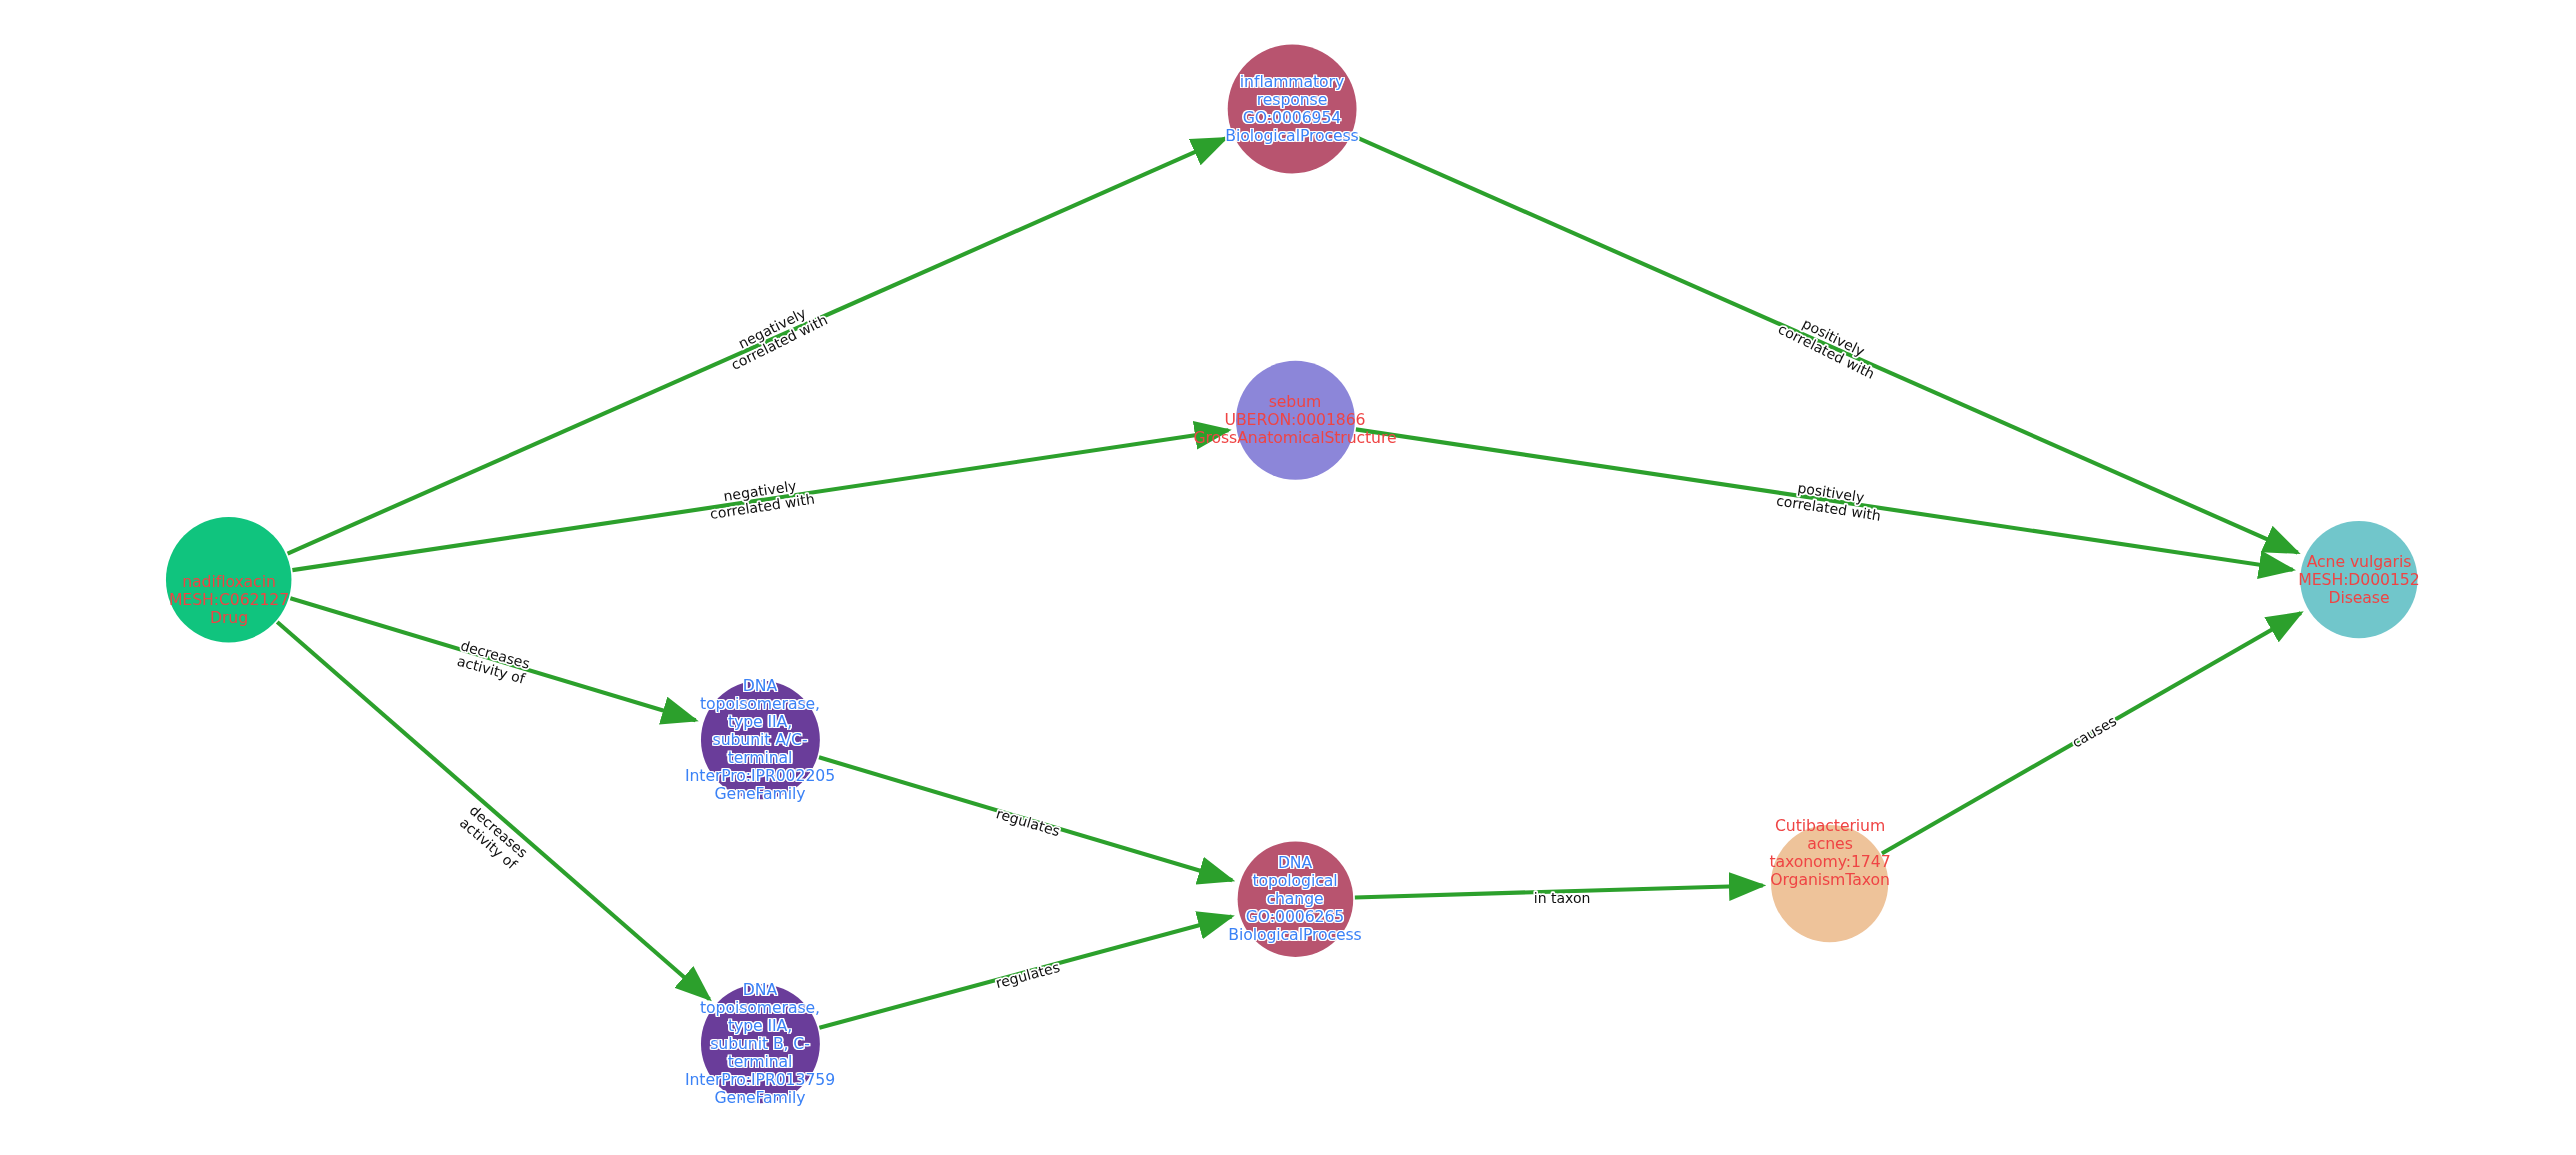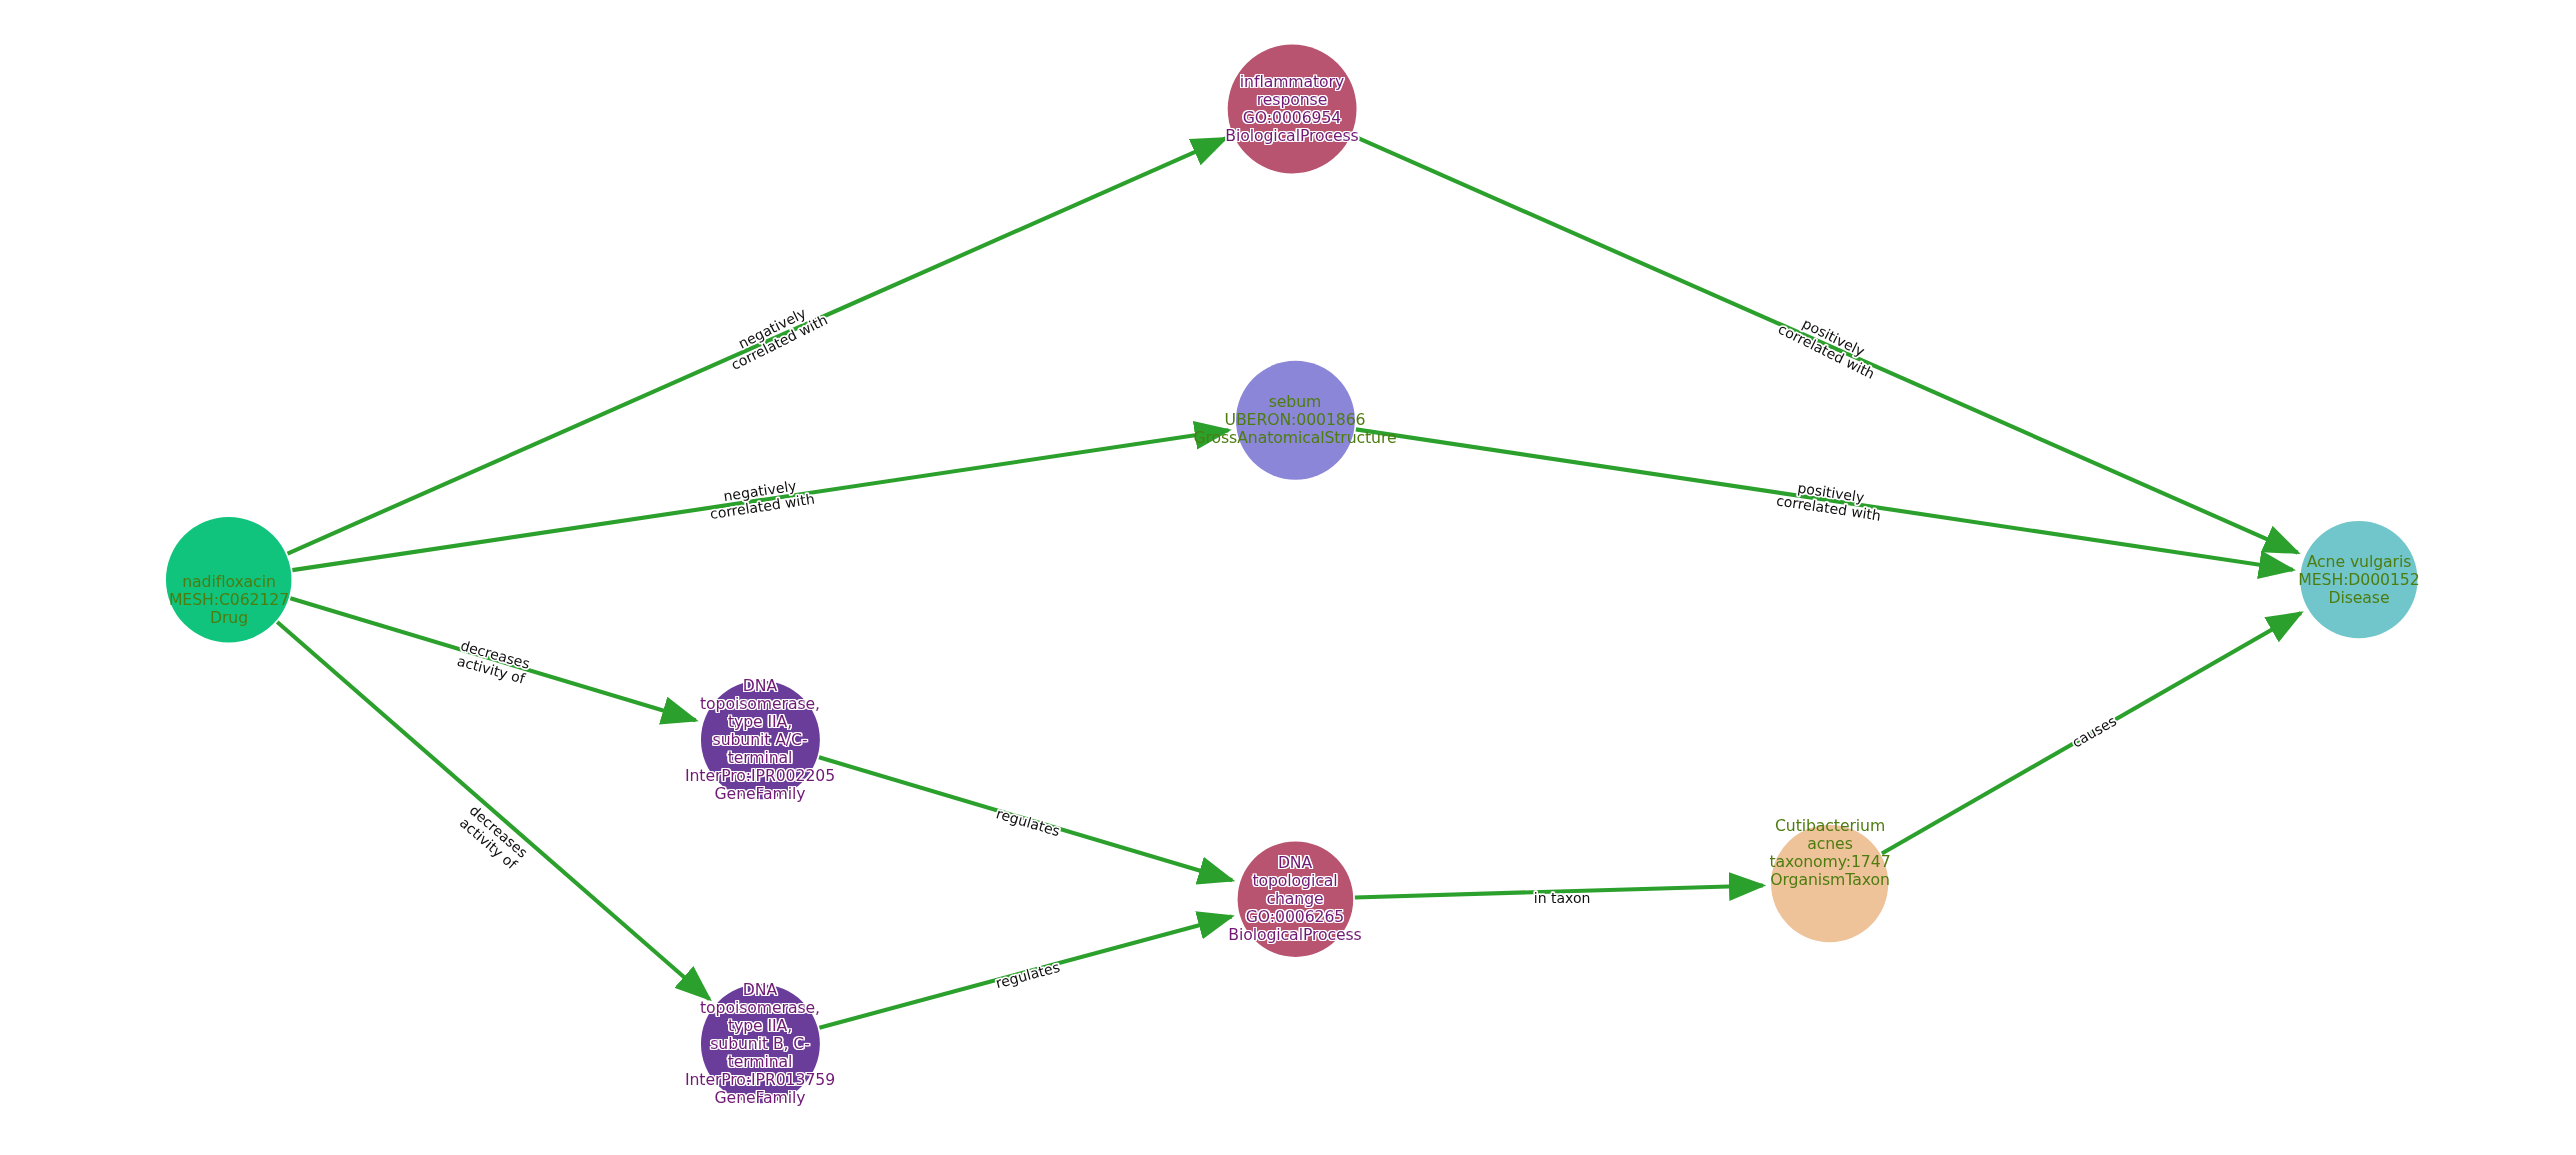--- a/index.html
+++ b/index.html
@@ -43,28 +43,28 @@
   }
   .node-circle {
     stroke: none;
   }
   .node-label {
     position: absolute;
     text-align: center;
     font-family: "DejaVu Sans", sans-serif;
     font-size: 15.7px;
     line-height: 18px;
-    color: #4d7c0f;
+    color: #ef4444;
     white-space: pre-line;
     transform: translate(-50%, -50%);
     pointer-events: none;
     letter-spacing: -0.1px;
   }
   .node-label.outlined {
-    color: #701a75;
+    color: #3b82f6;
     text-shadow:
       -1.3px -1.3px 0 #ffffff,  1.3px -1.3px 0 #ffffff,
       -1.3px  1.3px 0 #ffffff,  1.3px  1.3px 0 #ffffff,
       -1.3px 0 0 #ffffff, 1.3px 0 0 #ffffff,
       0 -1.3px 0 #ffffff, 0 1.3px 0 #ffffff;
   }
   .node-hit {
     position: absolute;
     border-radius: 50%;
     transform: translate(-50%, -50%);

